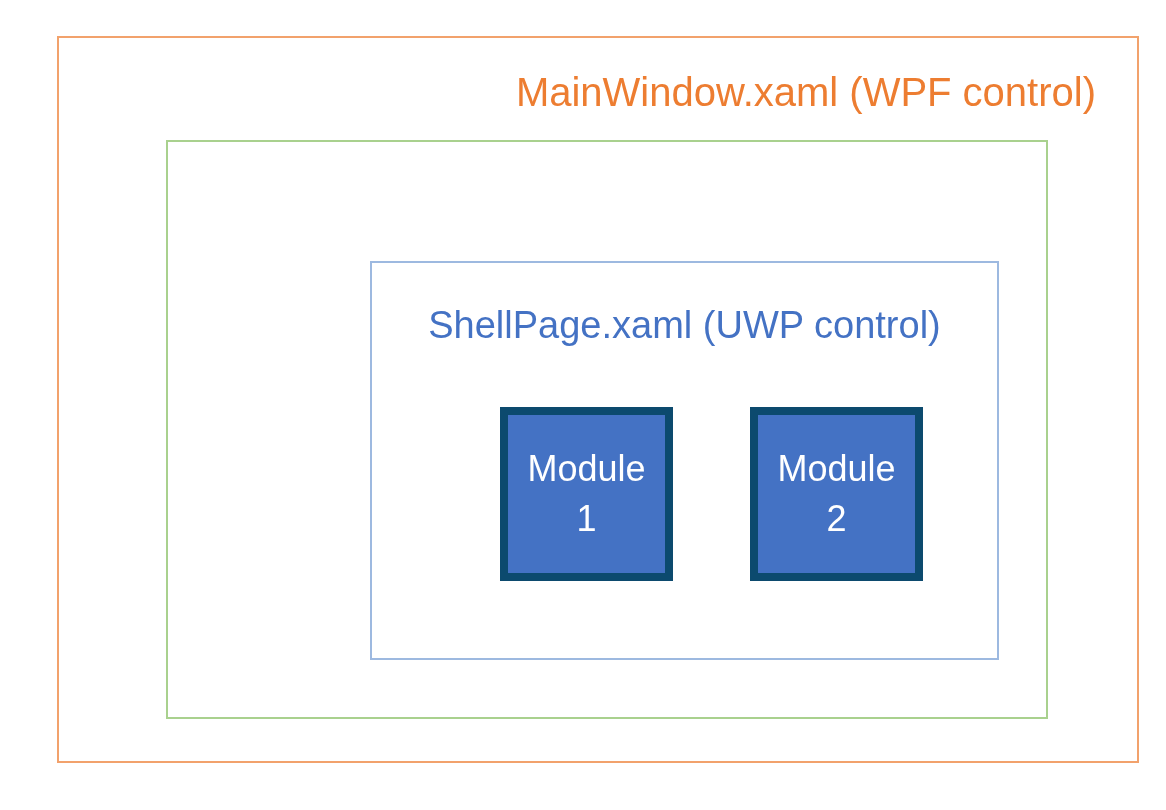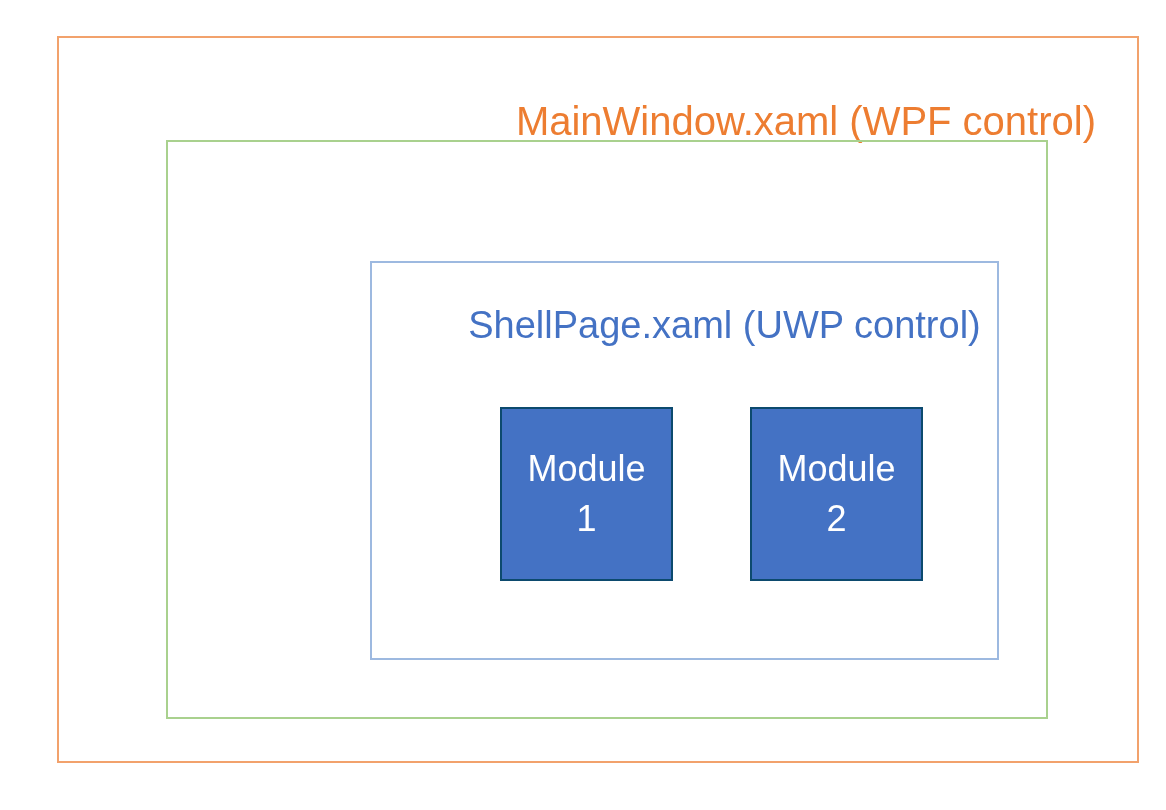--- a/index.html
+++ b/index.html
@@ -44,44 +44,42 @@
   .title {
     position: absolute;
     white-space: nowrap;
     font-size: 40px;
     line-height: 1.2;
   }
   .title-outer {
     color: #ed7d31;
     top: 68px;
     right: 70px; 
-    margin-top: 29px;
   }
   .title-middle {
     color: #70ad47;
     top: 172px;
     right: 148px; 
   }
   .title-inner {
     color: #4472c4;
     font-size: 38px;
     top: 303px;
     left: 370px;
     width: 629px;
     text-align: center;
-    margin-left: 40px;
   }
   .module {
     position: absolute;
     box-sizing: border-box;
     width: 173px;
     height: 174px;
     top: 407px;
     background: #4472c4;
-    border: 2px solid #0c4a6e;
+    border: 8px solid #0c4a6e;
     color: #ffffff;
     font-size: 36px;
     line-height: 1.4;
     text-align: center;
     display: flex;
     align-items: center;
     justify-content: center;
   }
   .module-1 { left: 500px; }
   .module-2 { left: 750px; }

